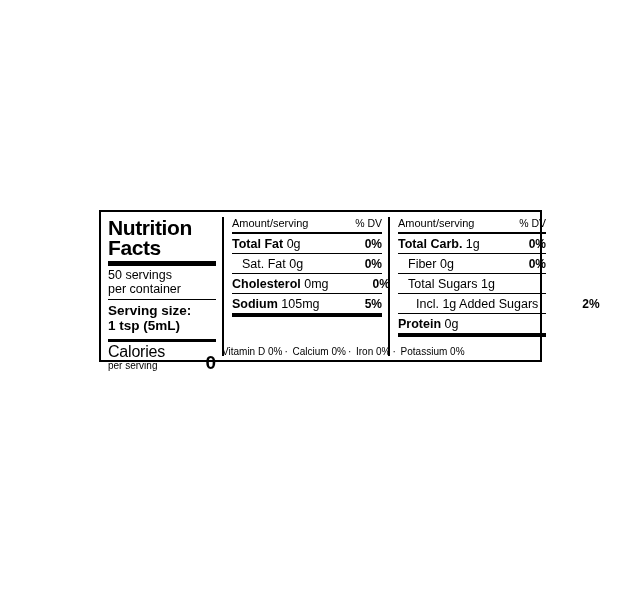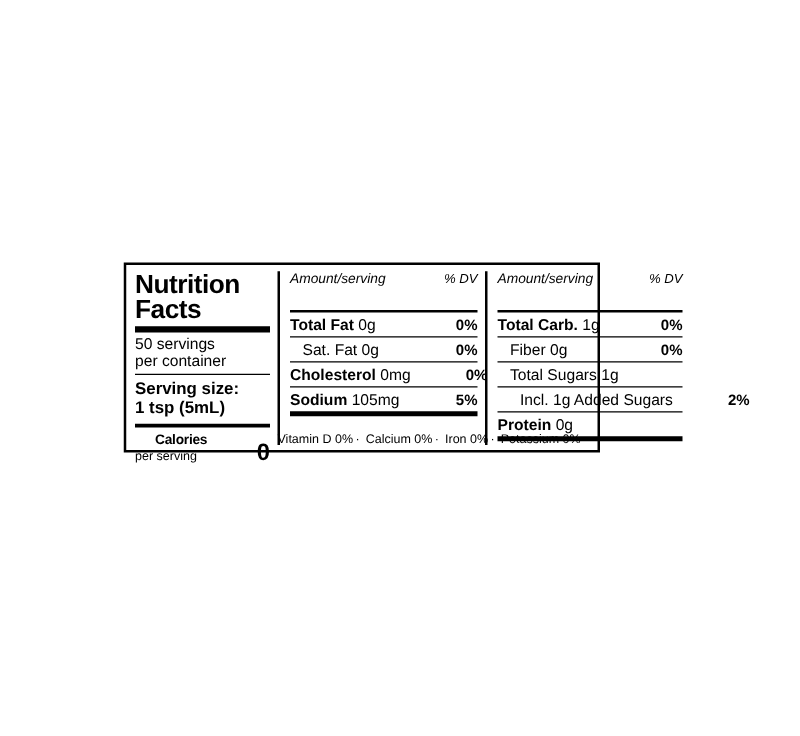--- a/index.html
+++ b/index.html
@@ -14,21 +14,21 @@
     color: #000000;
     position: relative;
     overflow: hidden;
   }
 
   
   #nutrition-panel {
     position: absolute;
     left: 99px;
     top: 210px;
-    width: 381px;
+    width: 443px;
     height: 152px;
     border: 2px solid #000;
     background: #fff;
     box-sizing: border-box;
     display: flex;
     flex-direction: row;
     padding: 5px 7px 4px 7px;
   }
 
   
@@ -74,26 +74,25 @@
   .cal-row {
     display: flex;
     align-items: flex-end;
     justify-content: space-between;
     margin-top: 2px;
   }
   .cal-label-wrap {
     line-height: 12px;
   }
   .cal-word {
-    font-weight: bold;
-    font-size: 11px;
+    font-weight: normal;
+    font-size: 16px;
     line-height: 16px;
     display: block;
     letter-spacing: -0.2px;
-    margin-left: 16px;
   }
   .cal-sub {
     font-size: 10px;
     line-height: 12px;
     display: block;
   }
   .cal-value {
     font-weight: bold;
     font-size: 19px;
     line-height: 19px;
@@ -120,22 +119,21 @@
     padding-right: 2px;
     border-left: 2px solid #000;
   }
 
   .hdr-row {
     display: flex;
     justify-content: space-between;
     align-items: baseline;
     font-size: 11px;
     line-height: 13px;
-    padding-bottom: 18px;
-    font-style: italic;
+    padding-bottom: 2px;
   }
   .hdr-row .dv {
     font-size: 10.5px;
   }
 
   .nut-row {
     display: flex;
     justify-content: space-between;
     align-items: baseline;
     font-size: 12.5px;

